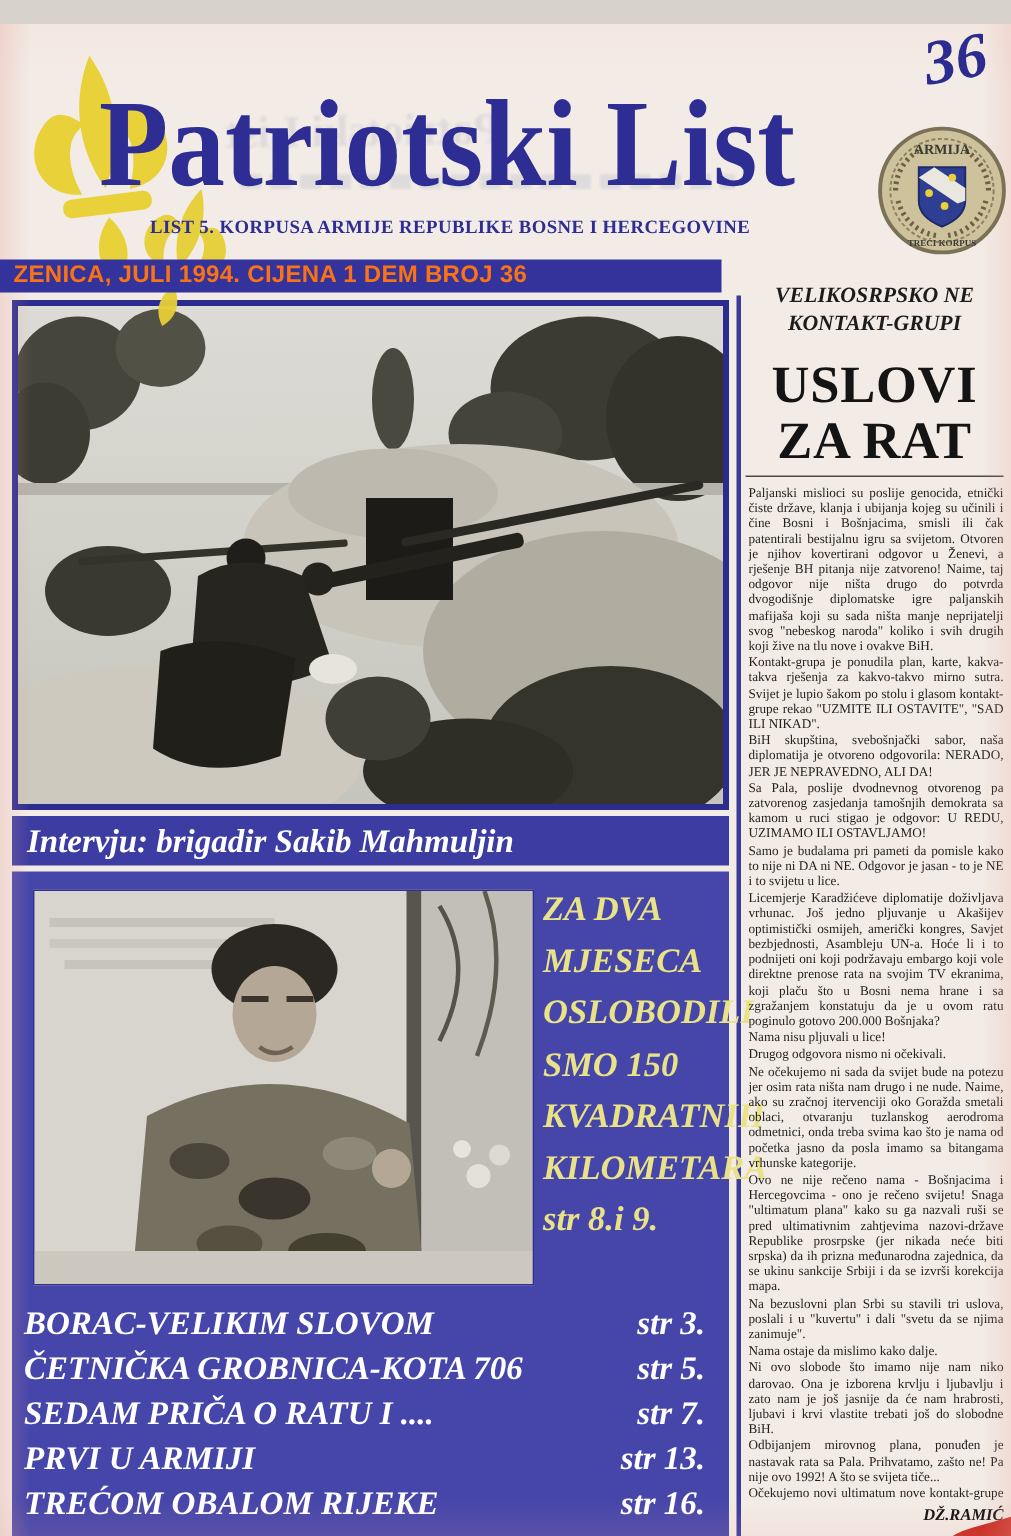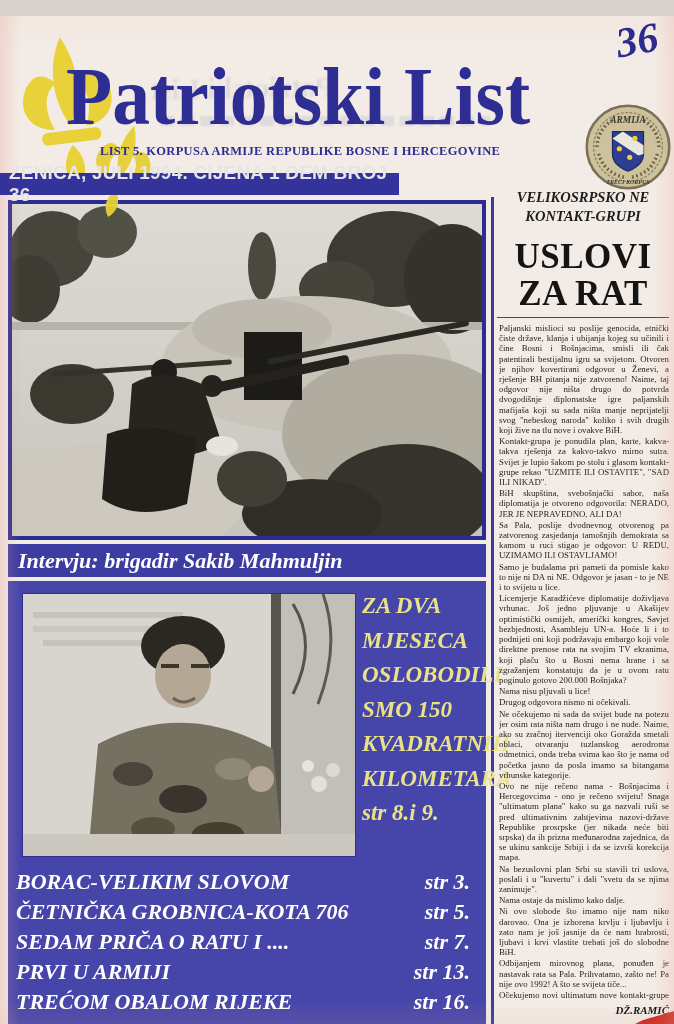--- a/index.html
+++ b/index.html
@@ -16,24 +16,24 @@
   .ghost-title{position:absolute;left:150px;top:55px;z-index:0;font-size:30px;font-weight:bold;
     color:#8f94ad;opacity:.20;transform:scaleX(-1) rotate(1deg);filter:blur(1px);white-space:nowrap;}
   .ghost-line{position:absolute;left:160px;top:100px;width:330px;height:10px;z-index:0;
     background:repeating-linear-gradient(90deg,#b9bccb 0 14px,transparent 14px 20px);opacity:.35;filter:blur(1px);}
   .title{position:absolute;left:66px;top:34px;z-index:2;font-size:70px;font-weight:bold;color:#2d2d93;
     letter-spacing:0px;transform:scale(1.08,1.18);transform-origin:left top;white-space:nowrap;}
   .issue-number{position:absolute;right:16px;top:0px;z-index:3;font-size:42px;font-weight:bold;
     font-style:italic;color:#2b2b90;transform:rotate(-10deg);}
   .subtitle{position:absolute;left:100px;top:128px;z-index:2;font-size:12.5px;font-weight:bold;
     color:#2d2d93;letter-spacing:.3px;white-space:nowrap;}
-  .dateline-bar{position:absolute;left:0;top:157px;width:399px;height:22px;background:#33339b;
-    color:#e5e5e5;display:flex;align-items:center;padding-left:9px;box-sizing:border-box;
-    font-family:"Liberation Sans",sans-serif;font-weight:bold;font-size:19px;letter-spacing:.2px;z-index:2;}
-  .seal{position:absolute;left:585px;top:88px;width:86px;height:86px;z-index:4;font-style:italic;}
+  .dateline-bar{position:absolute;left:0;top:157px;width:481px;height:22px;background:#33339b;
+    color:#f97316;display:flex;align-items:center;padding-left:9px;box-sizing:border-box;
+    font-family:"Liberation Sans",sans-serif;font-weight:bold;font-size:16px;letter-spacing:.2px;z-index:2;}
+  .seal{position:absolute;left:585px;top:68px;width:86px;height:86px;z-index:4;}
 
   
   .vline{position:absolute;left:491px;top:181px;width:3px;height:827px;background:#3b3b9d;}
 
   
   .main-photo{position:absolute;left:8px;top:184px;width:478px;height:340px;border:4px solid #2c2c90;
     box-sizing:border-box;background:#cfcdc6;overflow:hidden;}
   .main-photo svg{display:block;width:100%;height:100%;}
 
   

